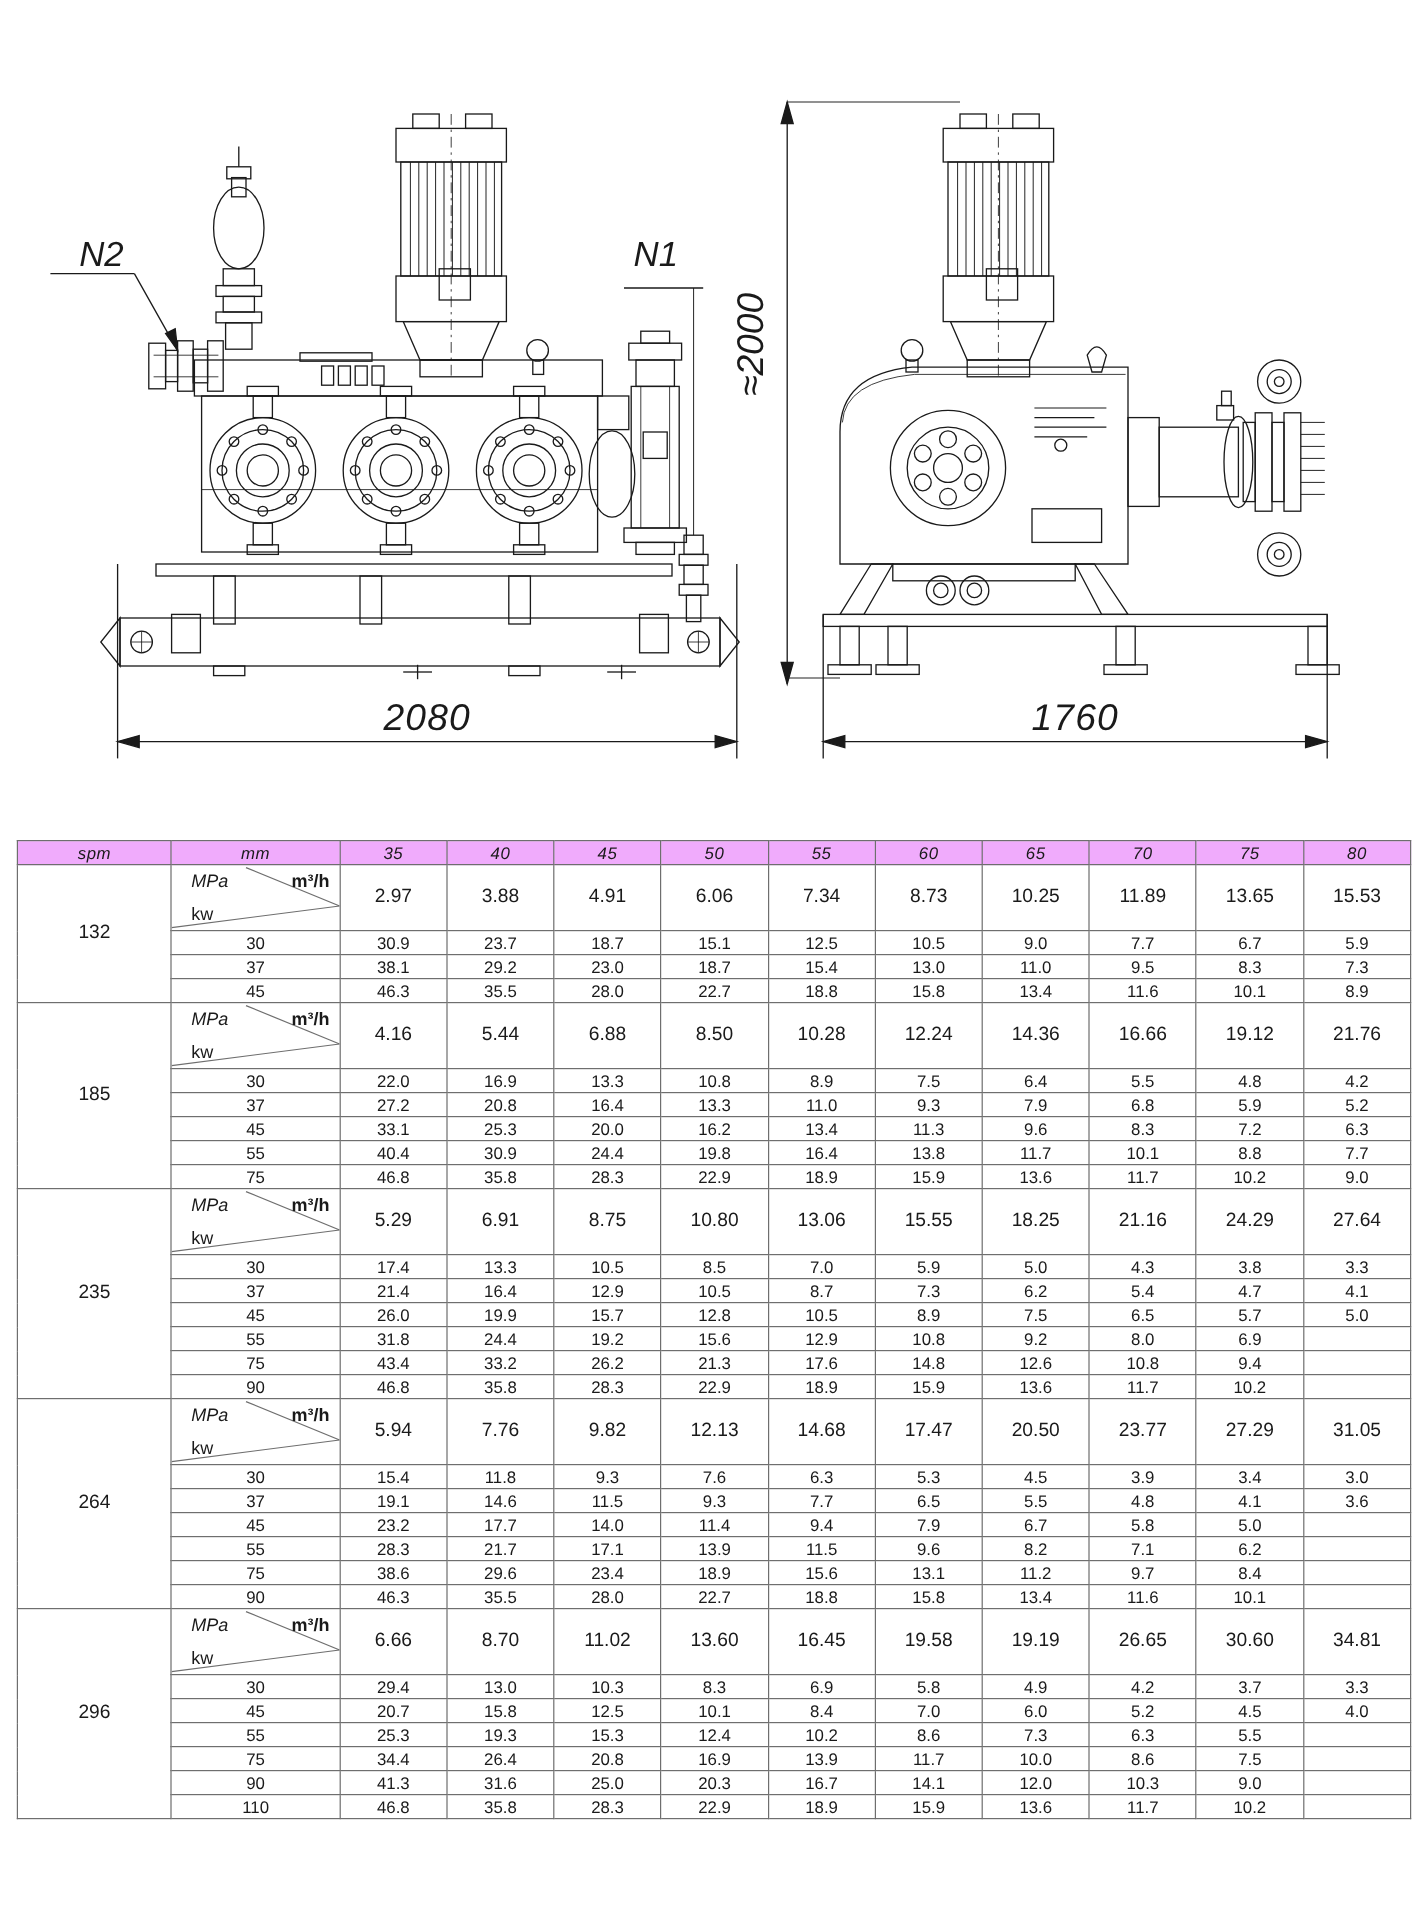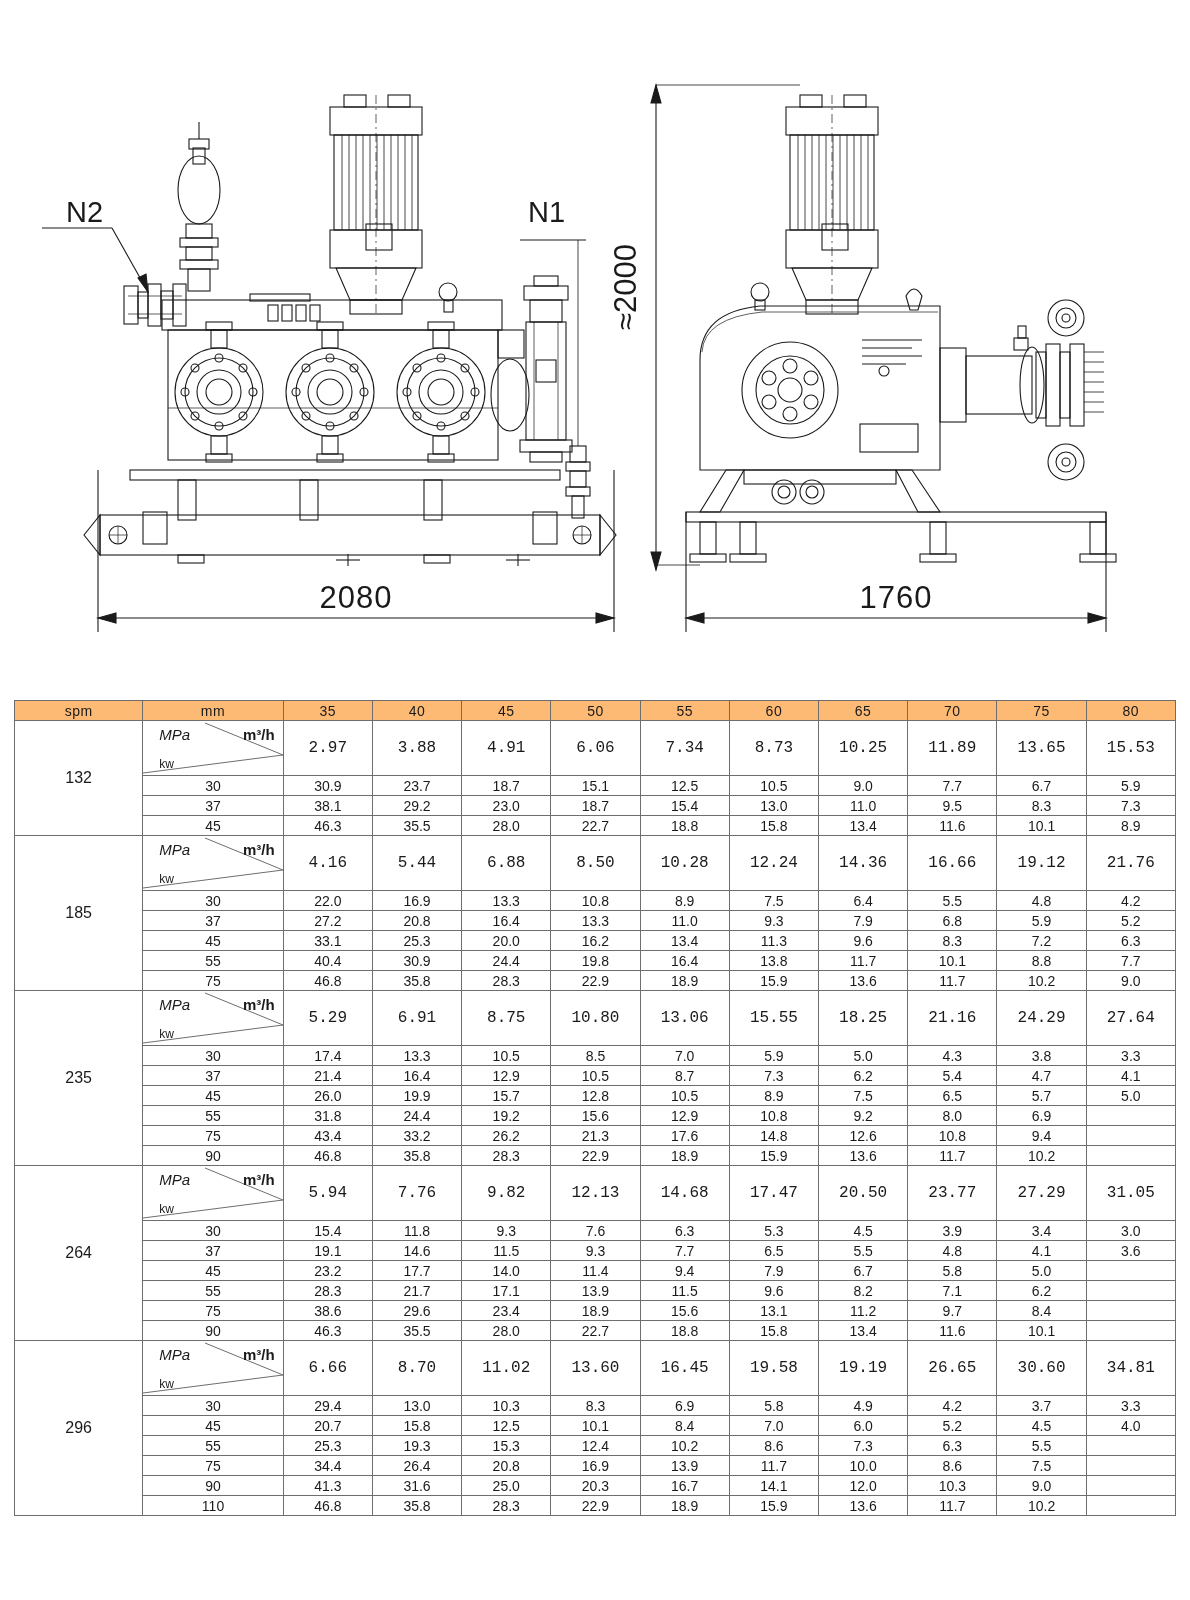--- a/index.html
+++ b/index.html
@@ -14,20 +14,21 @@
     color: #1a1a1a;
     position: relative;
     overflow: hidden;
   }
 
   
   .drawing {
     position: relative;
     width: 1190px;
     height: 680px;
+    font-style: italic;
   }
   .drawing svg {
     display: block;
   }
   .dim-label {
     font-family: "Liberation Sans", sans-serif;
     font-size: 31px;
     fill: #1a1a1a;
     letter-spacing: 1px;
   }
@@ -58,45 +59,45 @@
   table.spec td, table.spec th {
     border: 1px solid #6e6e6e;
     text-align: center;
     vertical-align: middle;
     padding: 0;
     color: #1a1a1a;
     font-weight: normal;
     height: 19px;
   }
   thead th {
-    background: #fdba74;
+    background: #f0abfc;
     color: #ffffff;
     font-size: 14px;
     height: 26px;
     letter-spacing: .5px;
+    font-style: italic;
   }
   td.spm {
     font-size: 16px;
     border-right: 1px solid #6e6e6e;
   }
   td.kwcol {
     font-size: 14px;
     margin-top: 32px;
   }
   td.val {
     font-size: 14px;
   }
   td.mpa-head {
     padding: 0;
     position: relative;
     height: 54px;
   }
   td.flowval {
     font-size: 16px;
-    font-family: Liberation Mono, monospace;
   }
   .mpa-cell {
     position: relative;
     width: 100%;
     height: 54px;
   }
   .mpa-cell .t-mpa {
     position: absolute;
     left: 16px;
     top: 5px;
@@ -107,21 +108,21 @@
     position: absolute;
     right: 8px;
     top: 5px;
     font-size: 15px;
     font-weight: bold;
   }
   .mpa-cell .t-kw {
     position: absolute;
     left: 16px;
     bottom: 4px;
-    font-size: 12px;
+    font-size: 15px;
   }
   .mpa-cell svg {
     position: absolute;
     left: 0;
     top: 0;
   }
   .group-sep td {
     border-top: 2px solid #4a4a4a;
   }
   .blank {

